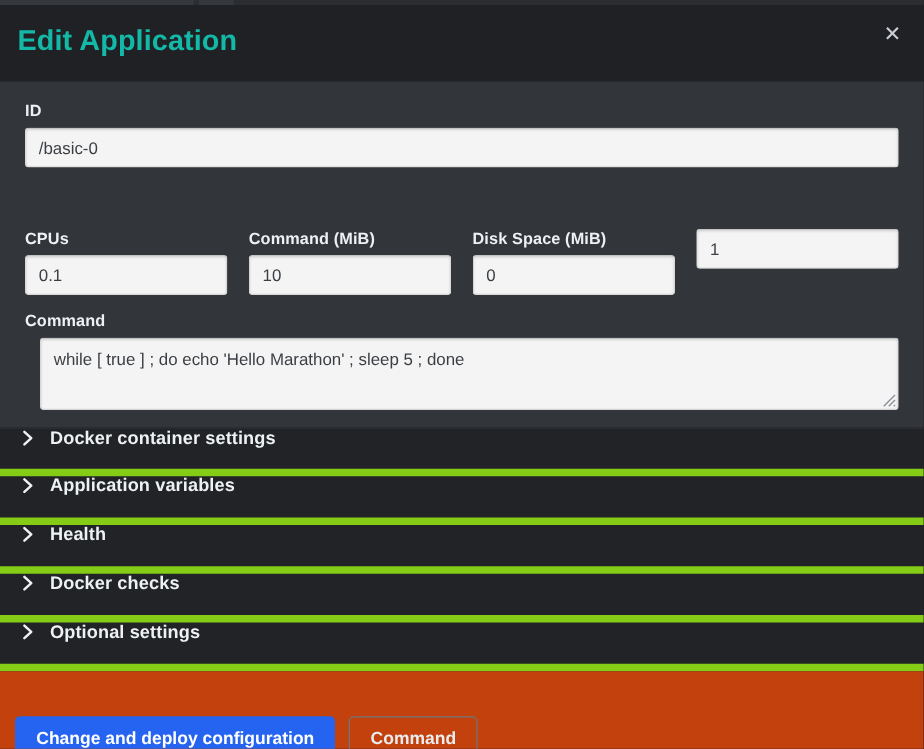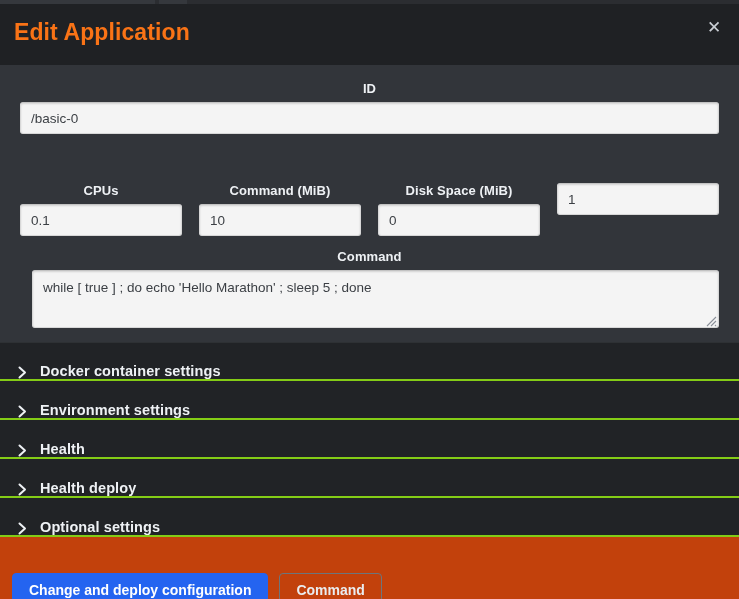--- a/index.html
+++ b/index.html
@@ -38,21 +38,21 @@
   .modal-header {
     position: relative;
     height: 65px;
     background: #1f2124;
     flex: 0 0 65px;
     display: flex;
     align-items: center;
   }
   .modal-title {
     margin-left: 14px;
-    color: #f97316;
+    color: #14b8a6;
     font-size: 23px;
     font-weight: bold;
     letter-spacing: 0.1px;
   }
   .close-btn {
     position: absolute;
     right: 12px; top: 14px;
     width: 26px; height: 26px;
     display: flex; align-items: center; justify-content: center;
     color: #c9ced4;
@@ -70,21 +70,20 @@
     flex: 0 0 auto;
     padding: 16px 20px 14px 20px;
   }
   .field-label {
     display: block;
     color: #eef1f4;
     font-size: 13px;
     font-weight: bold;
     margin-bottom: 6px;
     letter-spacing: 0.1px;
-    text-align: center;
   }
   .text-input, .text-area {
     width: 100%;
     background: #f4f4f4;
     border: 1px solid #d7d7d7;
     border-top-color: #c3c3c3;
     border-radius: 3px;
     color: #3b3f44;
     font-size: 13.5px;
     font-family: "Liberation Sans", sans-serif;
@@ -124,23 +123,23 @@
   }
 
   
   .accordion {
     background: #212326;
     flex: 1 1 auto;
   }
   .acc-item {
     height: 39px;
     display: flex;
-    align-items: flex-end;
+    align-items: flex-start;
     padding-left: 17px;
-    border-bottom: 2px solid #84cc16;
+    border-bottom: 6px solid #84cc16;
     cursor: pointer;
   }
   .acc-item:first-child { border-top: 1px solid #2e3134; }
   .chev {
     width: 10px; height: 14px;
     margin-right: 13px;
     display: inline-flex;
     align-items: center;
     justify-content: center;
     flex: 0 0 auto;
@@ -253,39 +252,39 @@
       </span>
       <span class="acc-label">Docker container settings</span>
     </div>
 
     <div class="acc-item">
       <span class="chev">
         <svg width="9" height="13" viewBox="0 0 9 13">
           <polyline points="1.5,1.5 7,6.5 1.5,11.5" fill="none" stroke="#eef1f4" stroke-width="2" stroke-linecap="round" stroke-linejoin="round"></polyline>
         </svg>
       </span>
-      <span class="acc-label">Environment settings</span>
+      <span class="acc-label">Application variables</span>
     </div>
 
     <div class="acc-item">
       <span class="chev">
         <svg width="9" height="13" viewBox="0 0 9 13">
           <polyline points="1.5,1.5 7,6.5 1.5,11.5" fill="none" stroke="#eef1f4" stroke-width="2" stroke-linecap="round" stroke-linejoin="round"></polyline>
         </svg>
       </span>
       <span class="acc-label">Health</span>
     </div>
 
     <div class="acc-item">
       <span class="chev">
         <svg width="9" height="13" viewBox="0 0 9 13">
           <polyline points="1.5,1.5 7,6.5 1.5,11.5" fill="none" stroke="#eef1f4" stroke-width="2" stroke-linecap="round" stroke-linejoin="round"></polyline>
         </svg>
       </span>
-      <span class="acc-label">Health deploy</span>
+      <span class="acc-label">Docker checks</span>
     </div>
 
     <div class="acc-item">
       <span class="chev">
         <svg width="9" height="13" viewBox="0 0 9 13">
           <polyline points="1.5,1.5 7,6.5 1.5,11.5" fill="none" stroke="#eef1f4" stroke-width="2" stroke-linecap="round" stroke-linejoin="round"></polyline>
         </svg>
       </span>
       <span class="acc-label">Optional settings</span>
     </div>

